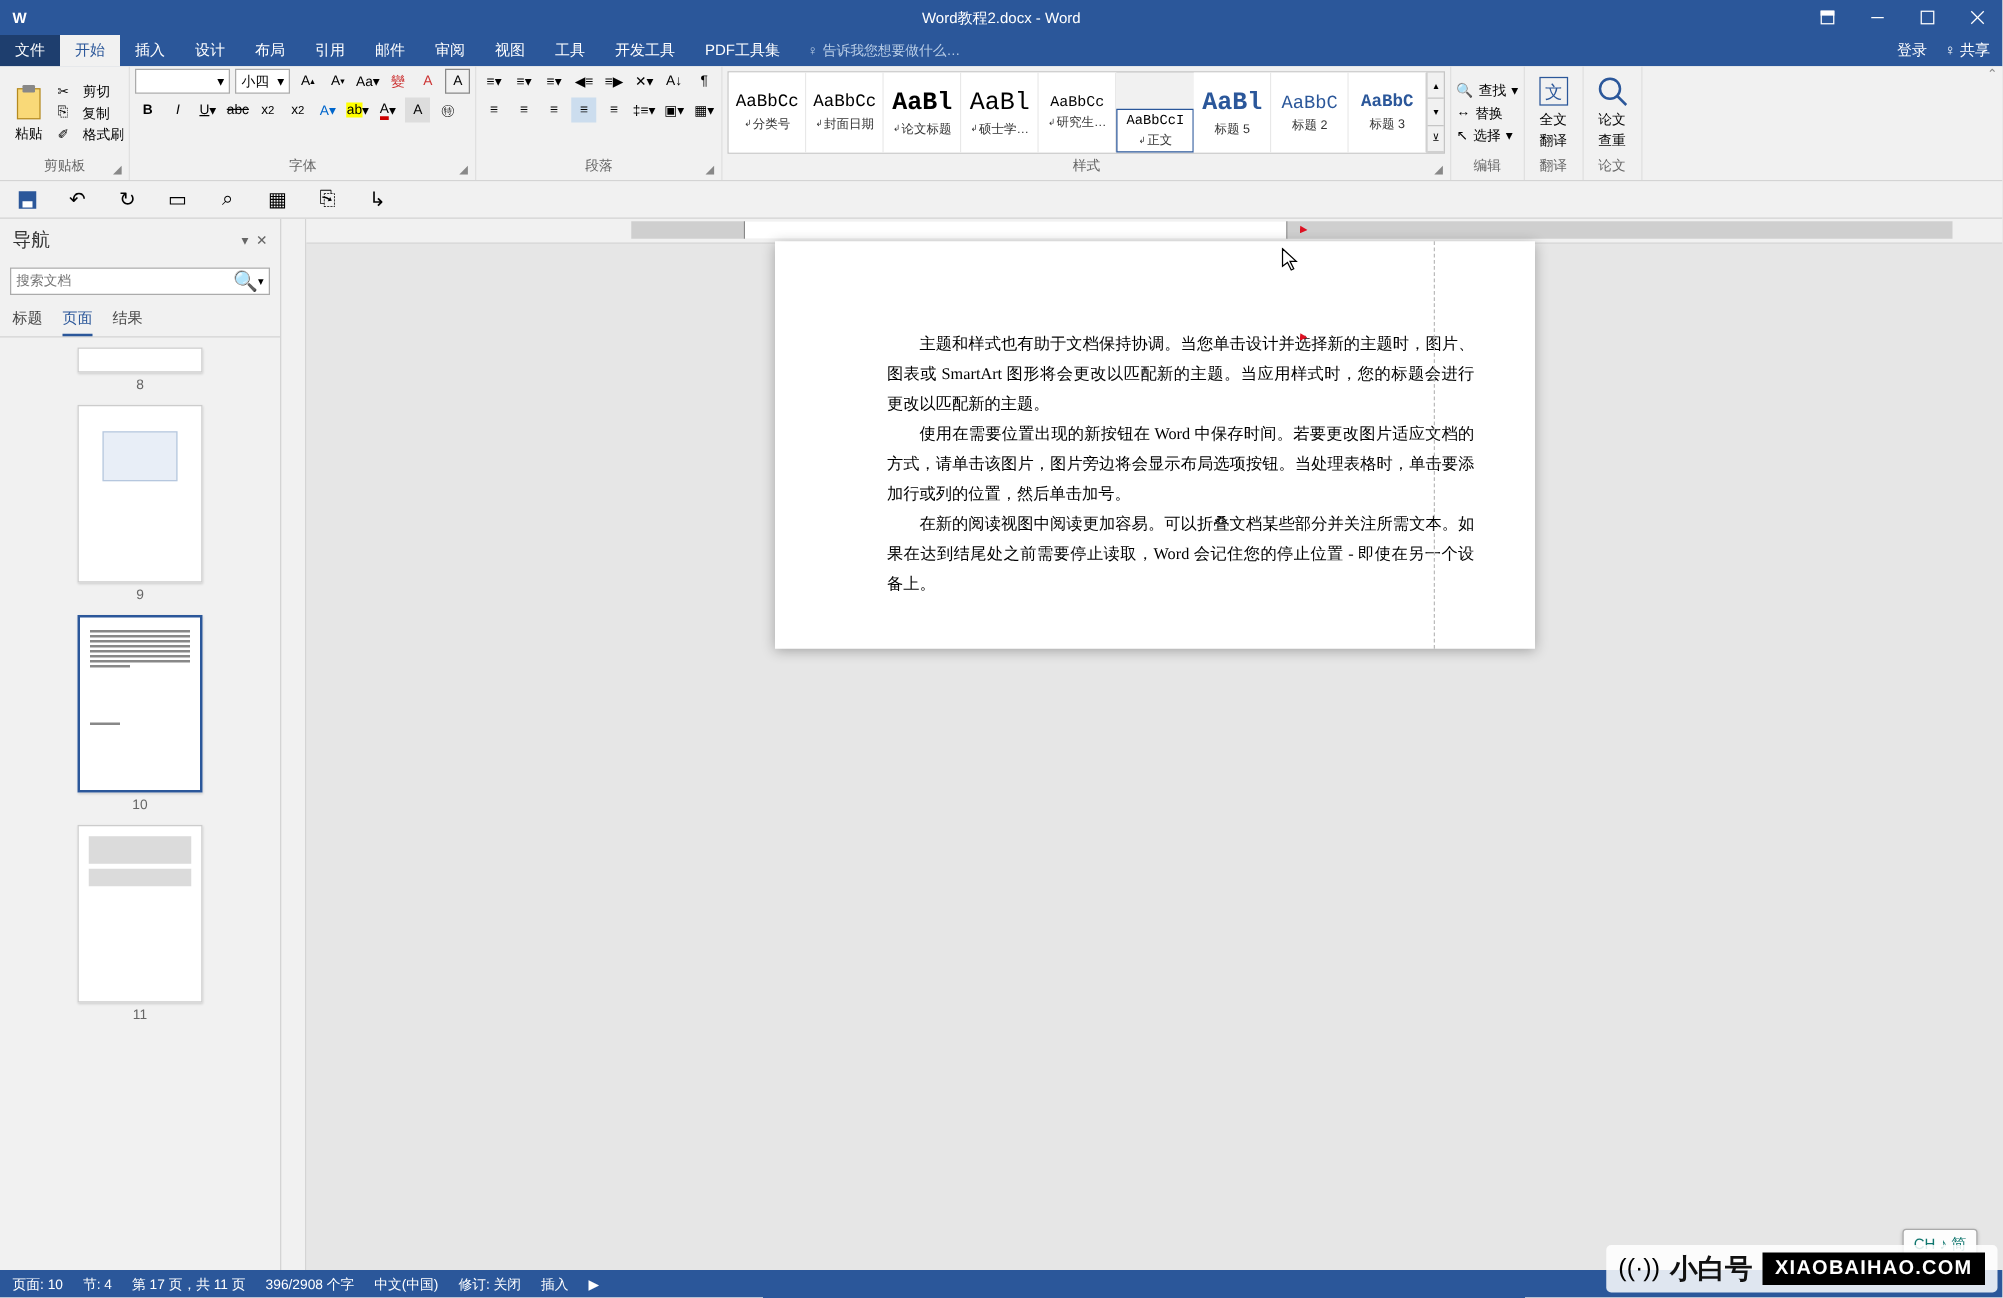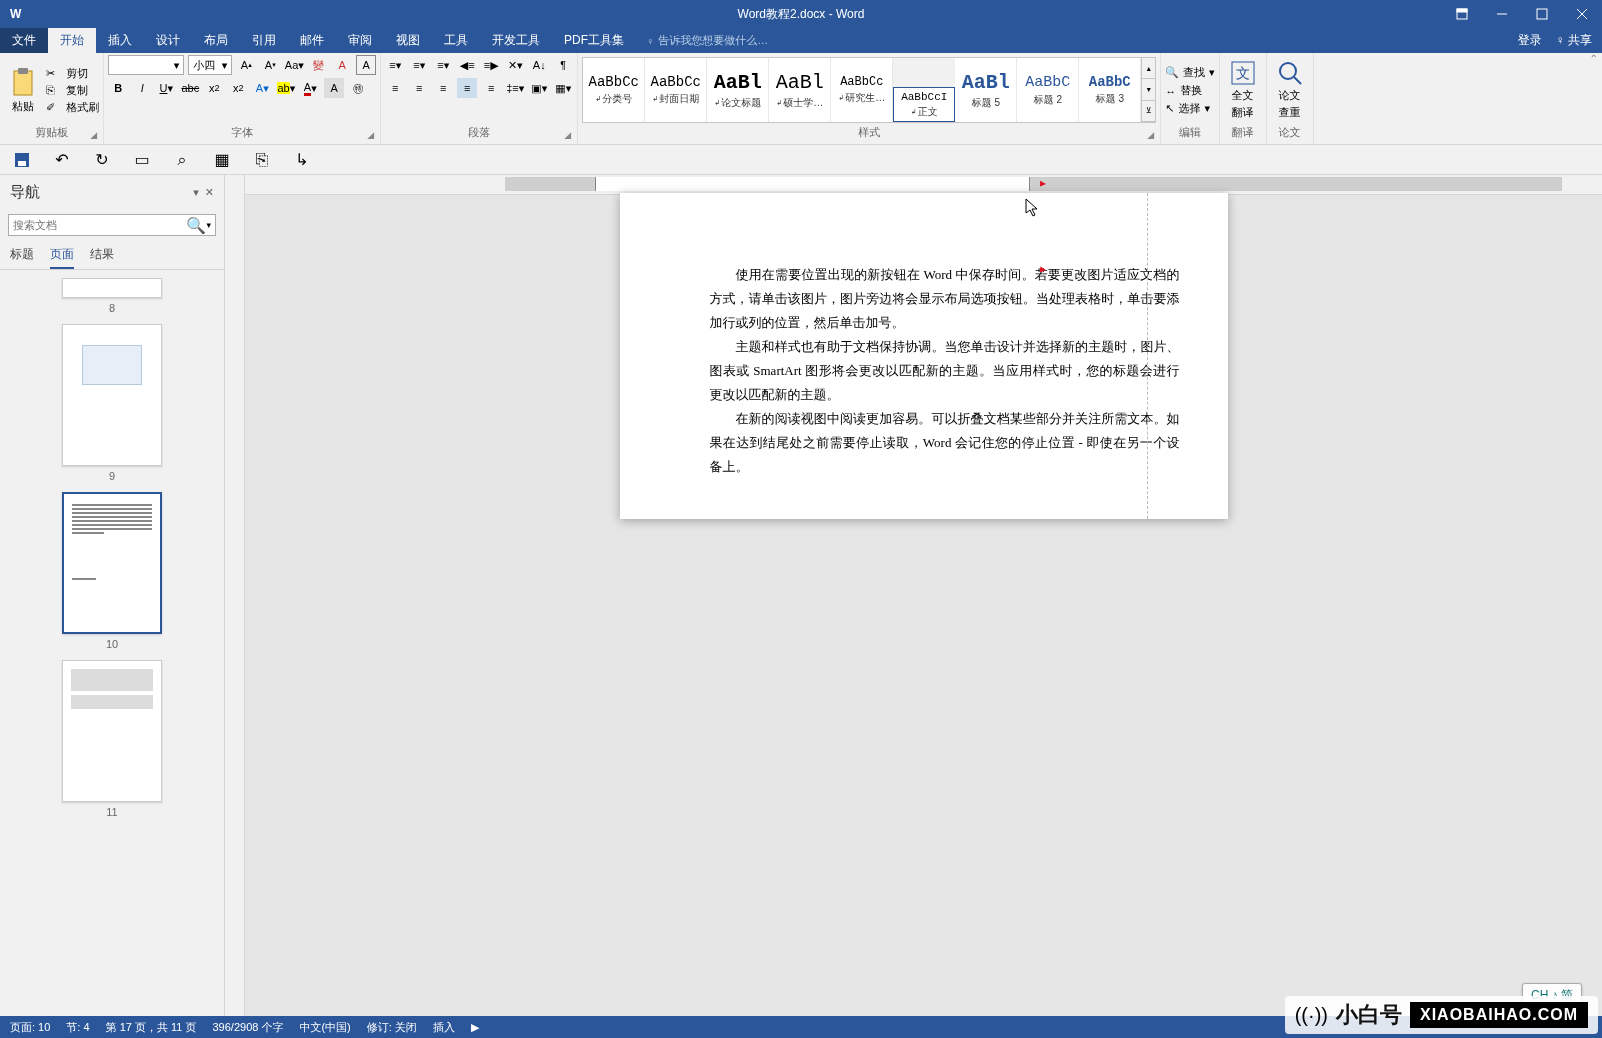--- a/index.html
+++ b/index.html
@@ -414,22 +414,22 @@
   <div class="vruler"></div>
 
   <div class="hruler-wrap">
     <div style="position:absolute; left:260px; right:40px; top:2px; height:14px; background:#cfcfcf;"></div>
     <div style="position:absolute; left:350px; width:435px; top:2px; height:14px; background:#fff; border-left:1px solid #888; border-right:1px solid #888;"></div>
   </div>
 
   <div class="doc-area">
     <div class="page">
       <div class="right-margin-line"></div>
+      <p class="indent">主题和样式也有助于文档保持协调。当您单击设计并选择新的主题时，图片、图表或 SmartArt 图形将会更改以匹配新的主题。当应用样式时，您的标题会进行更改以匹配新的主题。</p>
       <p class="indent">使用在需要位置出现的新按钮在 Word 中保存时间。若要更改图片适应文档的方式，请单击该图片，图片旁边将会显示布局选项按钮。当处理表格时，单击要添加行或列的位置，然后单击加号。</p>
-      <p class="indent">主题和样式也有助于文档保持协调。当您单击设计并选择新的主题时，图片、图表或 SmartArt 图形将会更改以匹配新的主题。当应用样式时，您的标题会进行更改以匹配新的主题。</p>
       <p class="indent">在新的阅读视图中阅读更加容易。可以折叠文档某些部分并关注所需文本。如果在达到结尾处之前需要停止读取，Word 会记住您的停止位置 - 即使在另一个设备上。</p>
     </div>
 
     <svg class="cursor-arrow" style="left:780px; top:23px;" viewBox="0 0 14 20">
         <path d="M1 1 L1 15 L5 12 L8 18 L10 17 L7 11 L12 11 Z" fill="#fff" stroke="#000"></path>
       </svg>
 
     <svg class="red-arrow" style="left:795px; top:5px; width:340px; height:30px;">
         <defs>
           <marker id="ah1" markerWidth="8" markerHeight="8" refX="1" refY="3" orient="auto">

